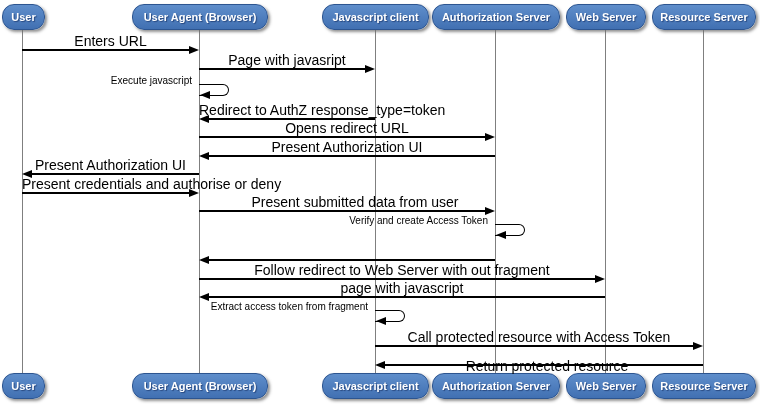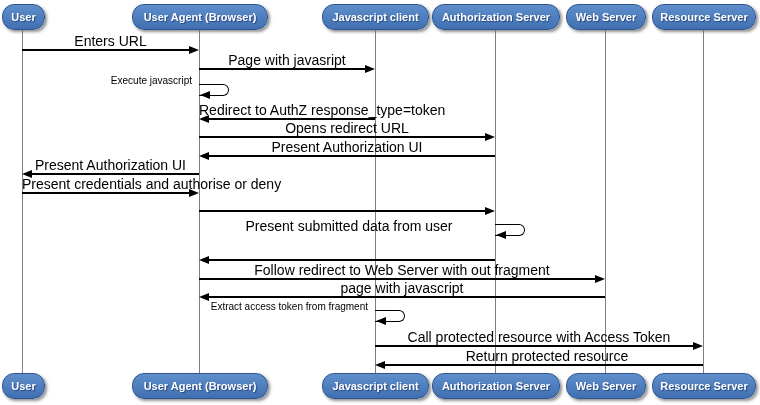--- a/index.html
+++ b/index.html
@@ -107,35 +107,36 @@
     <div class="arrow right" style="left: 485px; top: 133px;"></div>
     <div class="msg-label" style="left: 199px; width: 296px; top: 141px;">Present Authorization UI</div>
     <div class="msg-line" style="left: 208px; top: 155px; width: 287px;"></div>
     <div class="arrow left" style="left: 199px; top: 152px;"></div>
     <div class="msg-label" style="left: 22px; width: 177px; top: 159px;">Present Authorization UI</div>
     <div class="msg-line" style="left: 31px; top: 173px; width: 168px;"></div>
     <div class="arrow left" style="left: 22px; top: 170px;"></div>
     <div class="msg-label" style="left: 22px; width: 177px; top: 178px;">Present credentials and authorise or deny</div>
     <div class="msg-line" style="left: 22px; top: 192px; width: 168px;"></div>
     <div class="arrow right" style="left: 189px; top: 189px;"></div>
-    <div class="msg-label" style="left: 201px; width: 296px; top: 196px; margin-top: 24px;">Present submitted data from user</div>
+    <div class="msg-label" style="left: 207px; width: 296px; top: 196px;">Present submitted data from user</div>
     <div class="msg-line" style="left: 199px; top: 210px; width: 287px;"></div>
     <div class="arrow right" style="left: 485px; top: 207px;"></div>
+    <div class="self-label" style="left: 233px; width: 255px; top: 215px;">Verify and create Access Token</div>
     <div class="self-loop" style="left: 495px; top: 224px; width: 30px; height: 12px;"></div>
     <div class="arrow left" style="left: 496px; top: 231px;"></div>
     <div class="msg-line" style="left: 208px; top: 259px; width: 287px;"></div>
     <div class="arrow left" style="left: 199px; top: 256px;"></div>
     <div class="msg-label" style="left: 199px; width: 406px; top: 264px;">Follow redirect to Web Server with out fragment</div>
     <div class="msg-line" style="left: 199px; top: 278px; width: 397px;"></div>
     <div class="arrow right" style="left: 595px; top: 275px;"></div>
     <div class="msg-label" style="left: 199px; width: 406px; top: 282px;">page with javascript</div>
     <div class="msg-line" style="left: 208px; top: 296px; width: 397px;"></div>
     <div class="arrow left" style="left: 199px; top: 293px;"></div>
     <div class="self-label" style="left: 113px; width: 255px; top: 301px;">Extract access token from fragment</div>
     <div class="self-loop" style="left: 375px; top: 310px; width: 30px; height: 12px;"></div>
     <div class="arrow left" style="left: 376px; top: 317px;"></div>
     <div class="msg-label" style="left: 375px; width: 328px; top: 331px;">Call protected resource with Access Token</div>
     <div class="msg-line" style="left: 375px; top: 345px; width: 319px;"></div>
     <div class="arrow right" style="left: 693px; top: 342px;"></div>
-    <div class="msg-label" style="left: 375px; width: 328px; top: 350px; padding-left: 16px;">Return protected resource</div>
+    <div class="msg-label" style="left: 375px; width: 328px; top: 360px; padding-left: 16px;">Return protected resource</div>
     <div class="msg-line" style="left: 384px; top: 364px; width: 319px;"></div>
     <div class="arrow left" style="left: 375px; top: 361px;"></div>
   </div>
 
 </body></html>

